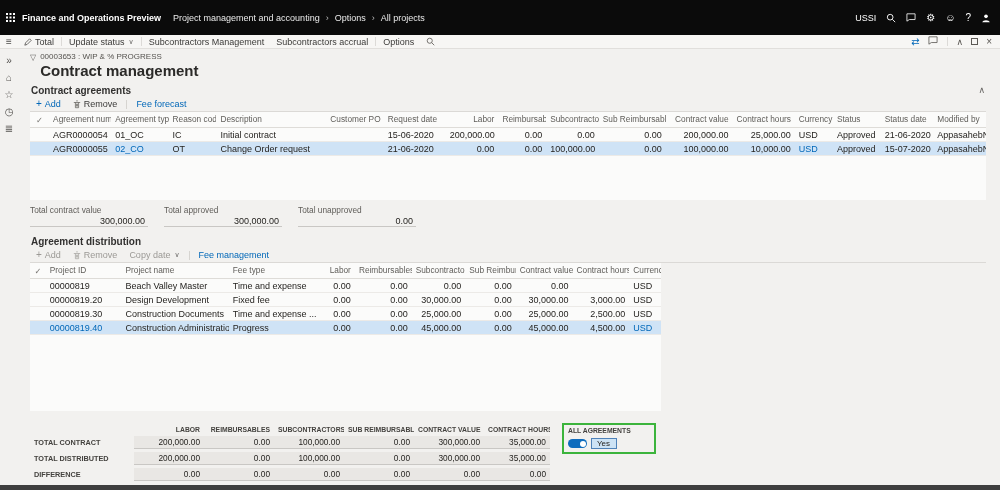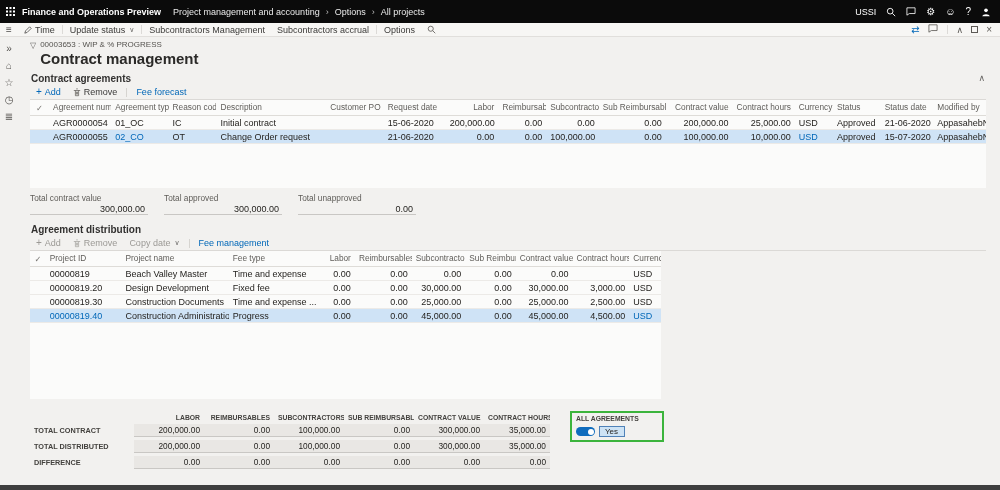--- a/index.html
+++ b/index.html
@@ -1,21 +1,21 @@
 <!DOCTYPE html>
 <html><head>
 <meta charset="utf-8">
 <style>
   *{margin:0;padding:0;box-sizing:border-box}
   html,body{background:#5a5a5a}
   body{font-family:"Liberation Sans",sans-serif}
   .app{width:1000px;height:490px;background:#f2f1ef;position:relative;overflow:hidden}
 
   
-  .topbar{height:23px;background:#0b0b0b;color:#fff;display:flex;align-items:center;font-size:9px}
+  .topbar{height:35px;background:#0b0b0b;color:#fff;display:flex;align-items:center;font-size:9px}
   .waffle{width:20px;height:17px;display:flex;align-items:center;justify-content:center;cursor:pointer}
   .appname{font-weight:bold;margin:0 12px 0 2px;white-space:nowrap}
   .crumbs{display:flex;align-items:center;gap:6px;color:#eaeaea}
   .crumbs .sep{color:#bdbdbd;font-size:9px}
   .tb-right{margin-left:auto;display:flex;align-items:center;gap:10px;padding-right:9px}
   .tb-ic{color:#fff;font-size:10px;line-height:1;cursor:pointer;display:flex;align-items:center}
 
   
   .actionbar{height:14px;background:#f7f6f4;border-bottom:1px solid #e1dfdc;display:flex;align-items:center;font-size:9px;color:#3b3a38}
   .menu-btn{width:18px;text-align:center;color:#4d4b49;font-size:10px;cursor:pointer}
@@ -61,21 +61,21 @@
   .grid th:first-child,.grid td:first-child{text-align:center;padding:1.5px 1px;color:#7b7975}
   .wrap-agree{height:88px}
   .wrap-dist{height:148px;width:66%}
 
   .totals{display:flex;gap:16px;padding:5px 0 7px}
   .tfield{width:118px}
   .tfield .lbl{font-size:8.3px;color:#5f5d59}
   .tfield .val{font-size:9px;color:#262421;text-align:right;border-bottom:1px solid #c9c7c4;padding:1px 3px 0}
 
   
-  .summary{display:flex;align-items:flex-start;gap:20px;margin-top:12px}
+  .summary{display:flex;align-items:flex-start;gap:12px;margin-top:12px}
   .sumtable{border-collapse:separate;border-spacing:0 3px;table-layout:fixed;width:520px}
   .sumtable th{font-size:6.8px;color:#44423f;text-align:right;padding:0 4px 0;white-space:nowrap;overflow:hidden;font-weight:bold}
   .sumtable th:first-child{text-align:left}
   .sumtable td{font-size:8.3px;color:#262421;padding:1px 4px;white-space:nowrap;overflow:hidden}
   .sumtable td:first-child{font-size:7.3px;font-weight:bold;color:#44423f}
   .sumtable td.num{background:#e9e7e4;border-bottom:1px solid #c9c7c4;text-align:right}
 
   .allagree{border:2px solid #3cb43c;padding:2px 4px 3px;min-width:94px}
   .allagree .lbl{font-size:6.8px;font-weight:bold;color:#44423f;white-space:nowrap}
   .allrow{display:flex;align-items:center;gap:4px;margin-top:4px}
@@ -138,21 +138,21 @@
       </span>
     </div>
   </header>
 
   <div class="actionbar">
     <span class="menu-btn">≡</span>
     <span class="abtn">
       <svg width="8" height="8" viewBox="0 0 10 10">
           <path d="M1 9l1-3 5-5 2 2-5 5z" fill="none" stroke="#4d4b49" stroke-width="1"></path>
         </svg>
-      <span>Time</span>
+      <span>Total</span>
     </span>
     <span class="adiv"></span>
     <span class="abtn">
       <span>Update status</span>
       <span class="caret">∨</span>
     </span>
     <span class="adiv"></span>
     <span class="abtn">Subcontractors Management</span>
     <span class="abtn">Subcontractors accrual</span>
     <span class="adiv"></span>

